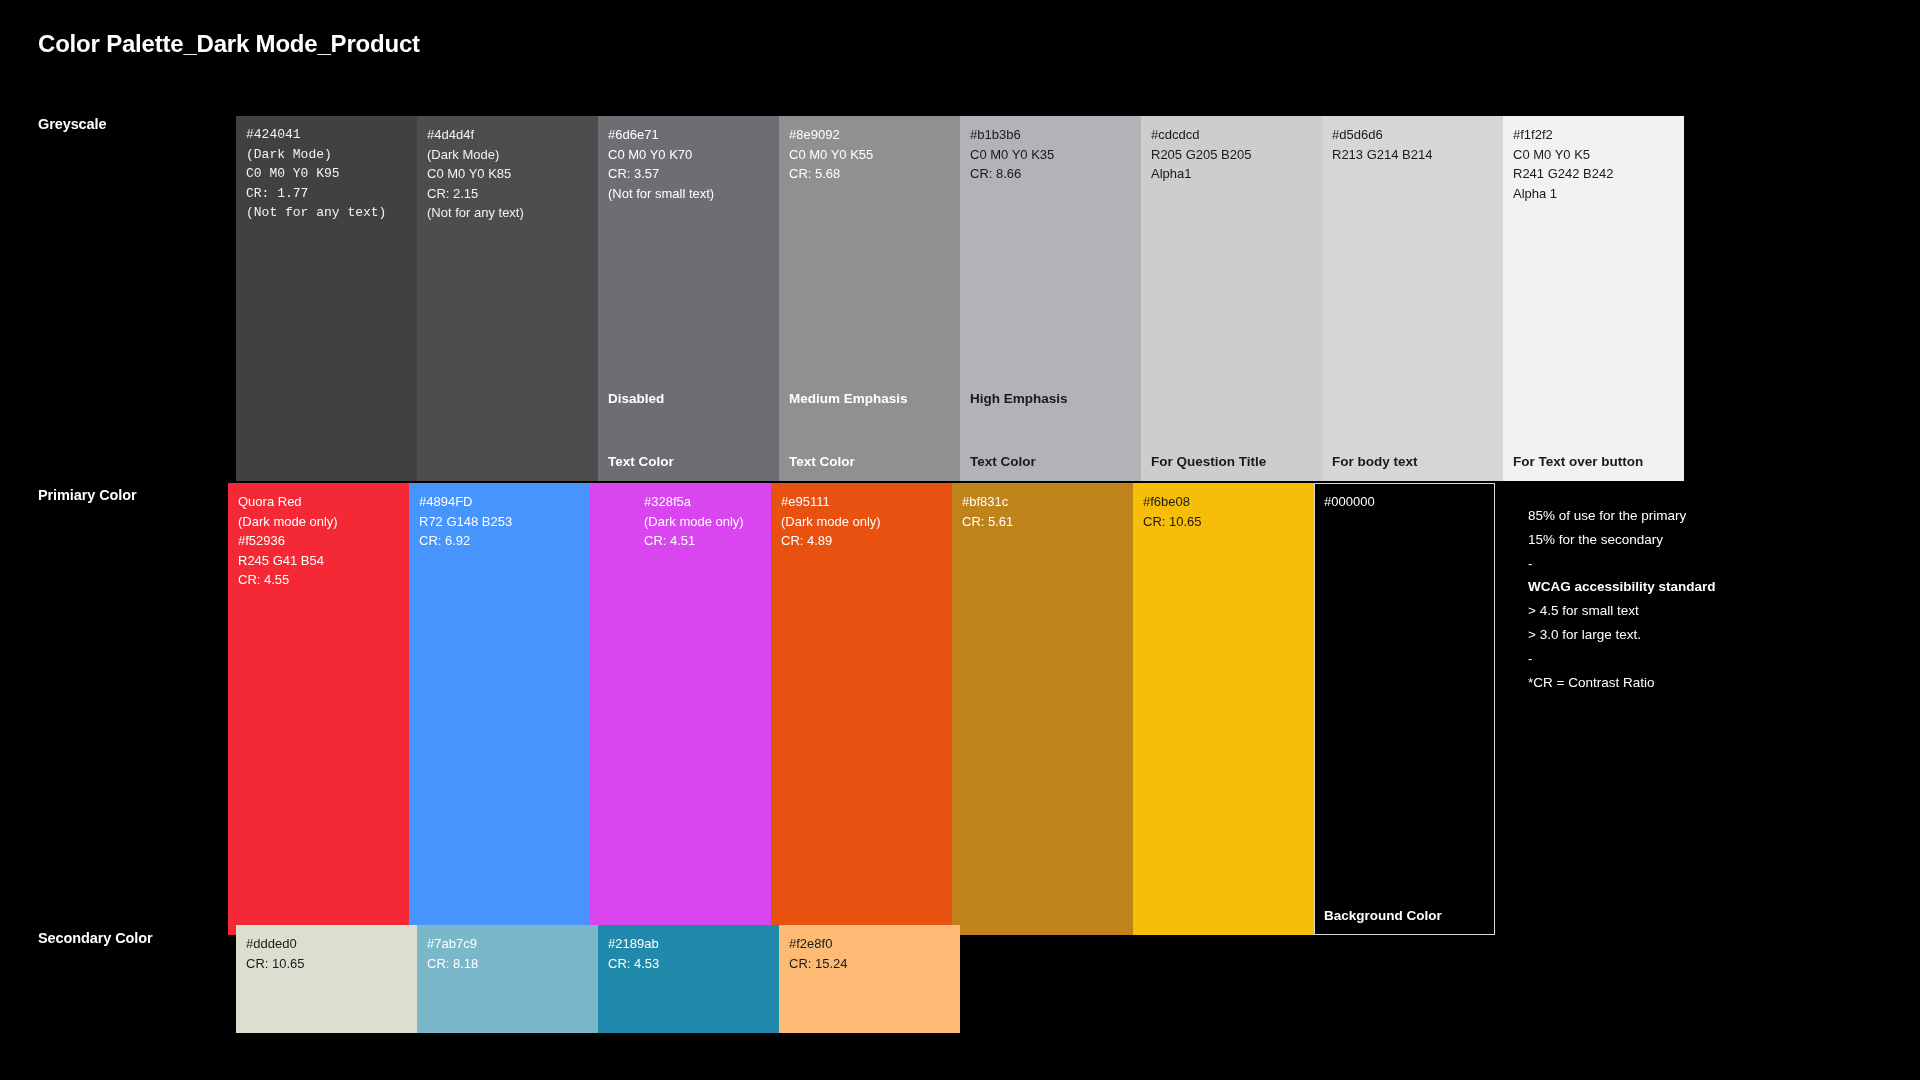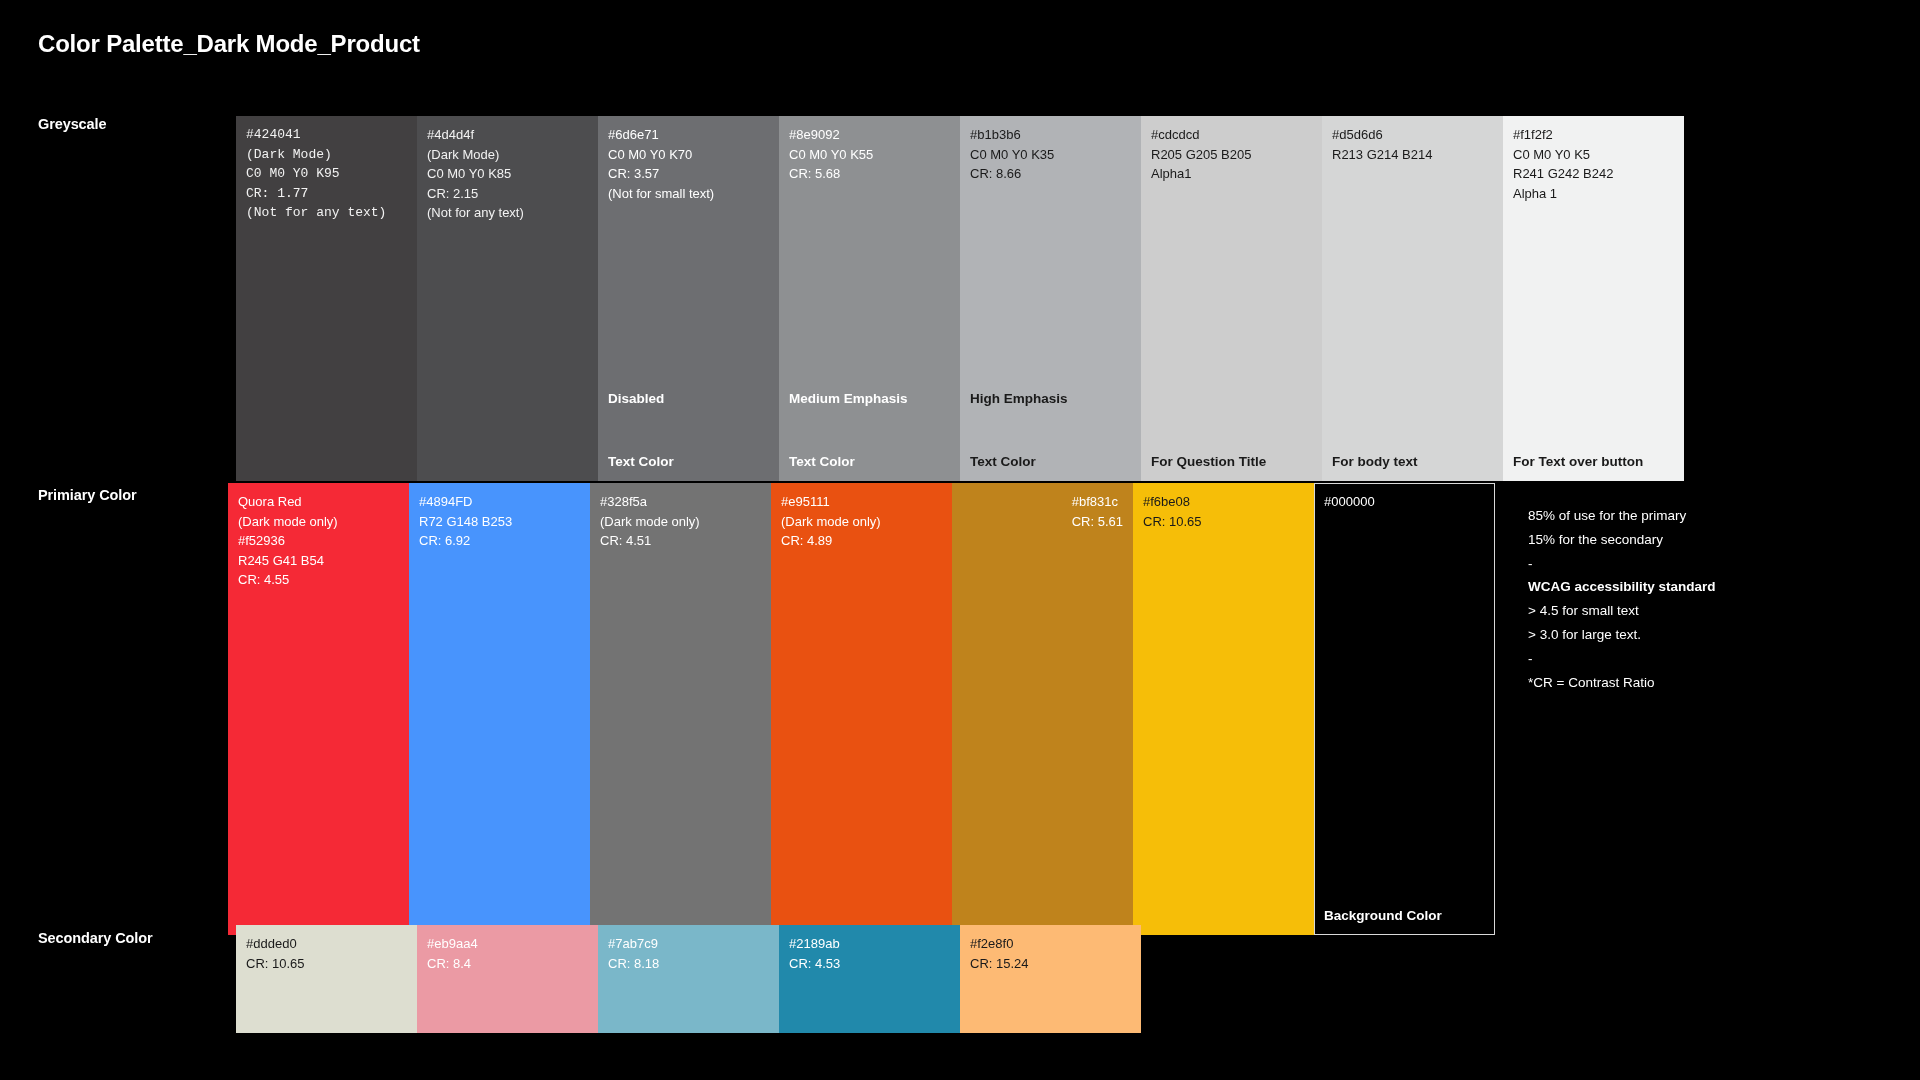--- a/index.html
+++ b/index.html
@@ -176,37 +176,37 @@
         <div class="foot" style="color: rgb(255, 255, 255);"></div>
       </div>
       <div class="swatch" style="background: rgb(72, 148, 253);">
         <div class="meta" style="color: rgb(255, 255, 255);">
           <span class="line">#4894FD</span>
           <span class="line">R72 G148 B253</span>
           <span class="line">CR: 6.92</span>
         </div>
         <div class="foot" style="color: rgb(255, 255, 255);"></div>
       </div>
-      <div class="swatch" style="background: #737373;">
+      <div class="swatch" style="background: #d946ef; padding-left: 44px;">
         <div class="meta" style="color: rgb(255, 255, 255);">
           <span class="line">#328f5a</span>
           <span class="line">(Dark mode only)</span>
           <span class="line">CR: 4.51</span>
         </div>
         <div class="foot" style="color: rgb(255, 255, 255);"></div>
       </div>
       <div class="swatch" style="background: rgb(233, 81, 17);">
         <div class="meta" style="color: rgb(255, 255, 255);">
           <span class="line">#e95111</span>
           <span class="line">(Dark mode only)</span>
           <span class="line">CR: 4.89</span>
         </div>
         <div class="foot" style="color: rgb(255, 255, 255);"></div>
       </div>
-      <div class="swatch" style="background: rgb(191, 131, 28); align-items: flex-end;">
+      <div class="swatch" style="background: rgb(191, 131, 28);">
         <div class="meta" style="color: rgb(255, 255, 255);">
           <span class="line">#bf831c</span>
           <span class="line">CR: 5.61</span>
         </div>
         <div class="foot" style="color: rgb(255, 255, 255);"></div>
       </div>
       <div class="swatch" style="background: rgb(246, 190, 8);">
         <div class="meta" style="color: rgb(26, 26, 26);">
           <span class="line">#f6be08</span>
           <span class="line">CR: 10.65</span>
@@ -222,27 +222,20 @@
         </div>
       </div>
     </div>
   <div class="swatch-row row-sec" id="row-secondary">
       <div class="swatch" style="background: rgb(221, 222, 208);">
         <div class="meta" style="color: rgb(26, 26, 26);">
           <span class="line">#ddded0</span>
           <span class="line">CR: 10.65</span>
         </div>
         <div class="foot" style="color: rgb(26, 26, 26);"></div>
-      </div>
-      <div class="swatch" style="background: rgb(235, 154, 164);">
-        <div class="meta" style="color: rgb(255, 255, 255);">
-          <span class="line">#eb9aa4</span>
-          <span class="line">CR: 8.4</span>
-        </div>
-        <div class="foot" style="color: rgb(255, 255, 255);"></div>
       </div>
       <div class="swatch" style="background: rgb(122, 183, 201);">
         <div class="meta" style="color: rgb(255, 255, 255);">
           <span class="line">#7ab7c9</span>
           <span class="line">CR: 8.18</span>
         </div>
         <div class="foot" style="color: rgb(255, 255, 255);"></div>
       </div>
       <div class="swatch" style="background: rgb(33, 137, 171);">
         <div class="meta" style="color: rgb(255, 255, 255);">

